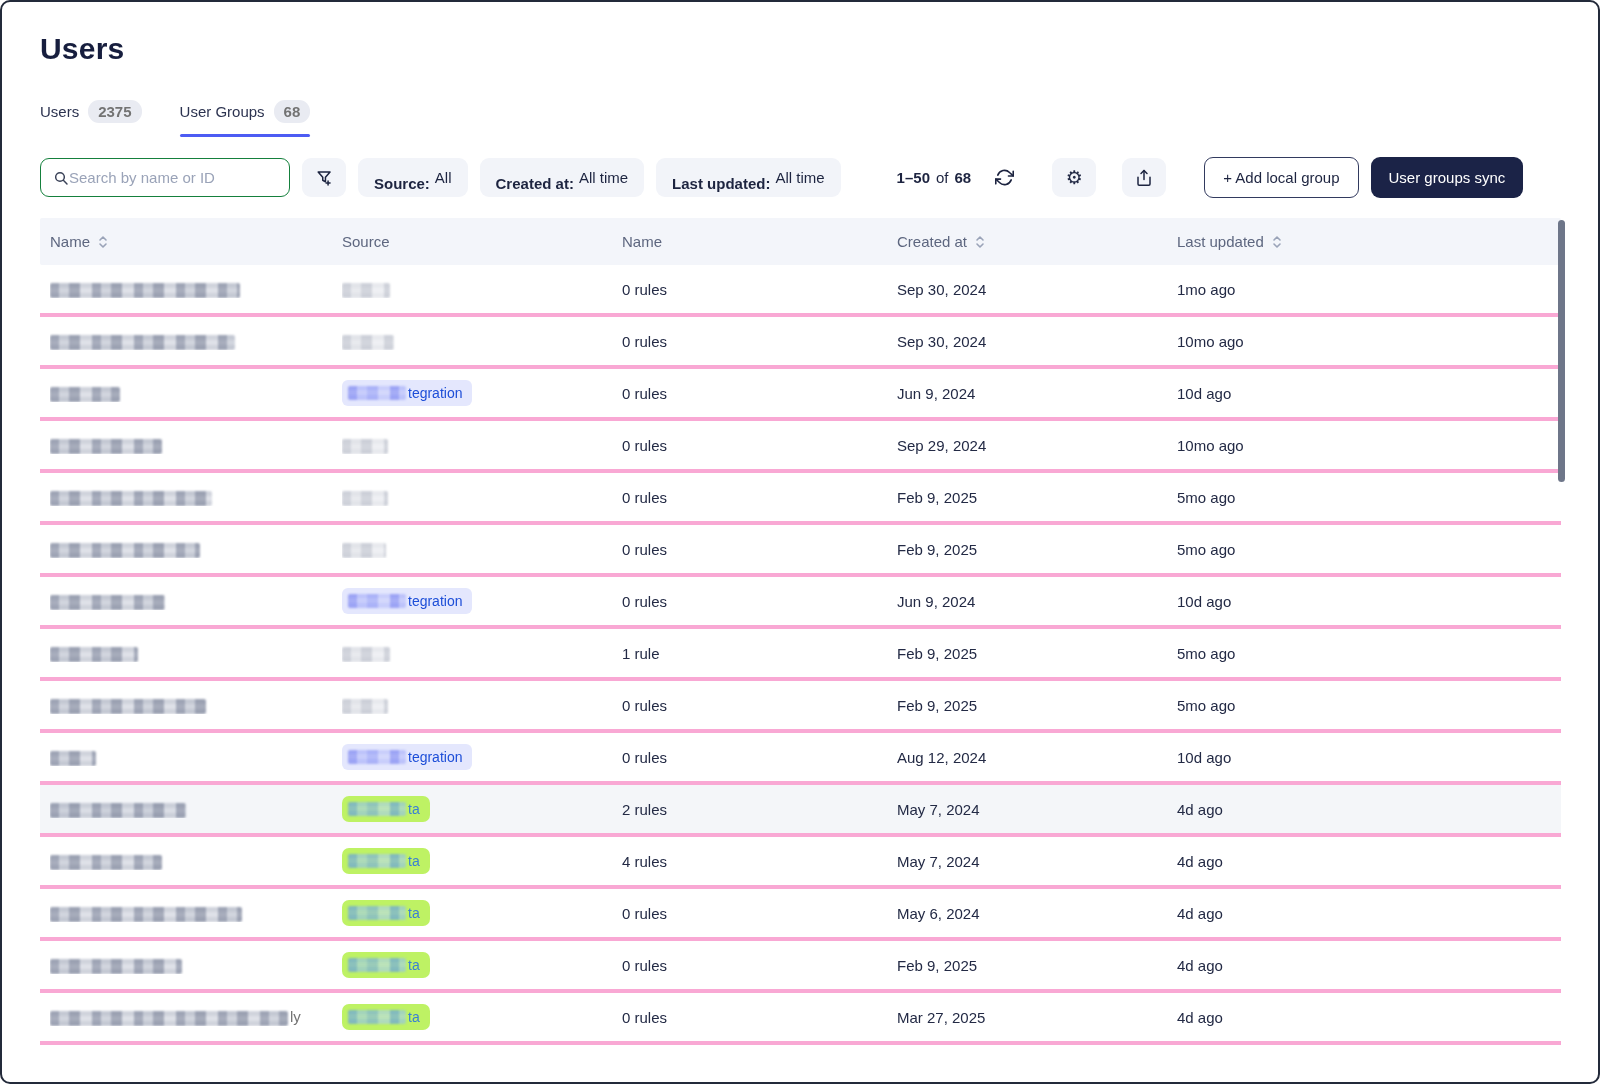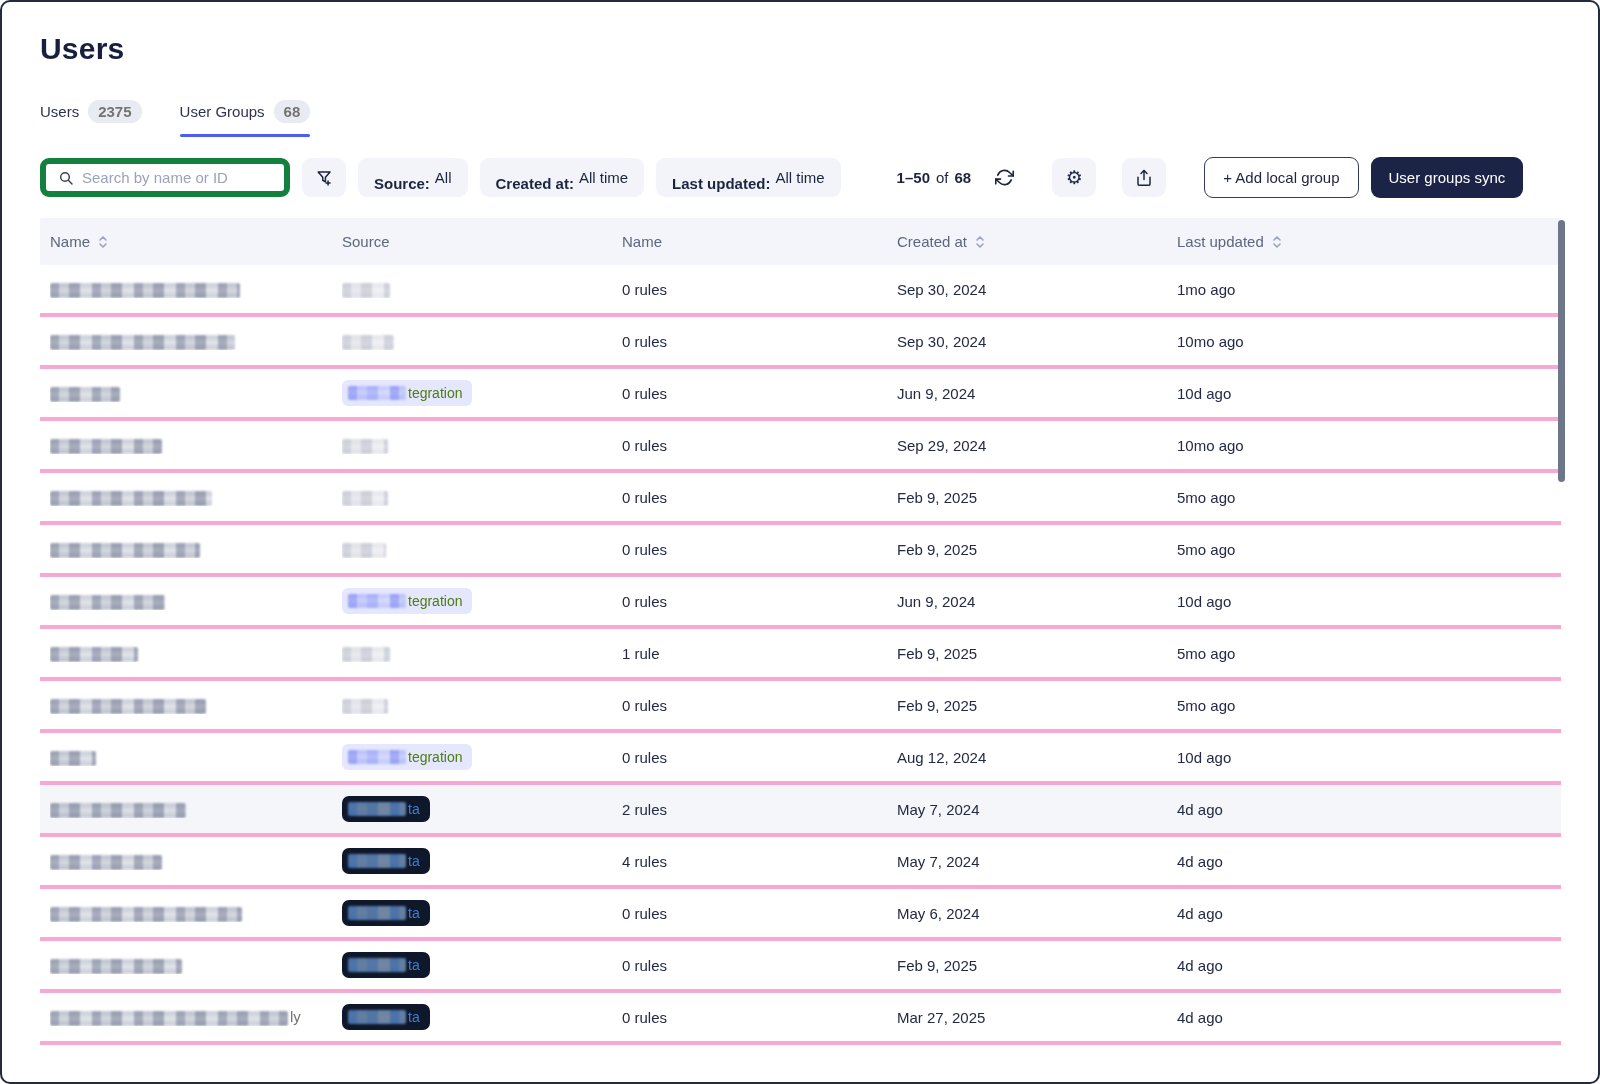--- a/index.html
+++ b/index.html
@@ -36,23 +36,23 @@
   .tab.active::after {
     content: ""; position: absolute; left: 0; right: 0; bottom: 0;
     height: 3px; background: #4d5cf3; border-radius: 2px;
   }
   
   .toolbar {
     display: flex; align-items: center; gap: 12px;
     padding: 20px 64px 0 38px;
   }
   .search-box {
-    display: flex; align-items: center; gap: 8px;
+    display: flex; align-items: center; 
     width: 250px; height: 39px;
-    border: 6px solid #15803d; border-radius: 9px;
+    border: 1px solid #15803d; border-radius: 9px;
     padding: 0 12px; background: #fff;
   }
   .search-box input {
     border: none; outline: none; flex: 1; font-size: 15px;
     font-family: "Liberation Sans", sans-serif; color: #232a45;
     background: transparent;
   }
   .search-box input::placeholder { color: #9aa3b8; }
   .icon-btn {
     height: 39px; min-width: 44px; padding: 0 12px;
@@ -110,22 +110,22 @@
       repeating-linear-gradient(90deg, rgba(111,120,145,.55) 0 9px, rgba(165,172,190,.38) 9px 19px, rgba(96,105,132,.5) 19px 30px, rgba(196,201,214,.34) 30px 42px),
       repeating-linear-gradient(0deg, rgba(140,148,168,.35) 0 5px, rgba(190,195,208,.28) 5px 10px);
     filter: blur(1.2px);
   }
   .redact.light { opacity: .5; }
   .badge {
     display: inline-flex; align-items: center; gap: 0px;
     height: 26px; border-radius: 7px; padding: 0 10px 0 6px;
     font-size: 14px; vertical-align: middle;
   }
-  .badge-indigo { background: #e4e7fd; color: #4d7c0f; border-radius: 6px; }
-  .badge-blue   { background: #0f172a; color: #3a7fd5; }
+  .badge-indigo { background: #e4e7fd; color: #1d4ed8; border-radius: 6px; }
+  .badge-blue   { background: #bef264; color: #3a7fd5; }
   .badge .redact { height: 14px; margin-right: 2px; }
   .redact-indigo {
     background:
       repeating-linear-gradient(90deg, rgba(120,130,240,.55) 0 9px, rgba(170,178,250,.4) 9px 19px, rgba(140,150,245,.5) 19px 30px, rgba(200,205,252,.4) 30px 42px),
       repeating-linear-gradient(0deg, rgba(150,158,245,.35) 0 5px, rgba(200,206,252,.3) 5px 10px);
   }
   .redact-blue {
     background:
       repeating-linear-gradient(90deg, rgba(90,150,230,.5) 0 9px, rgba(150,195,245,.4) 9px 19px, rgba(110,165,235,.45) 19px 30px, rgba(185,215,248,.4) 30px 42px),
       repeating-linear-gradient(0deg, rgba(130,180,240,.35) 0 5px, rgba(190,218,250,.3) 5px 10px);

